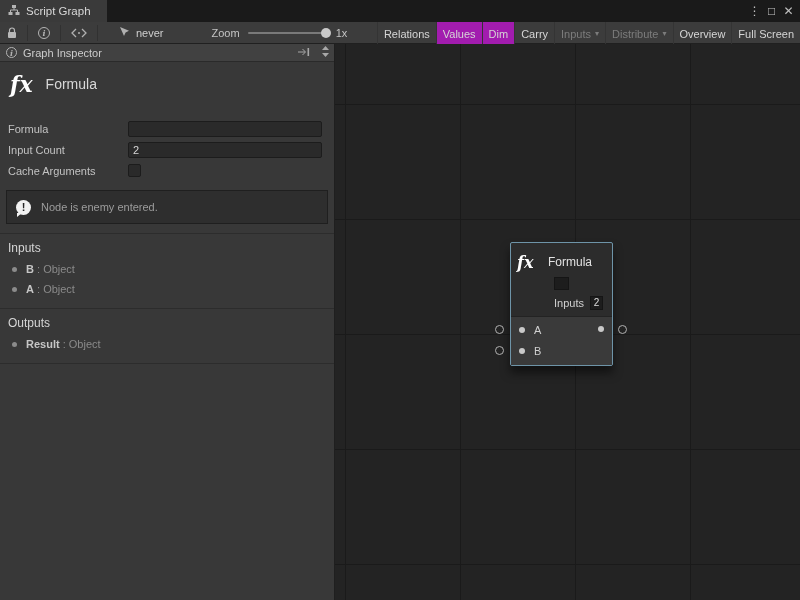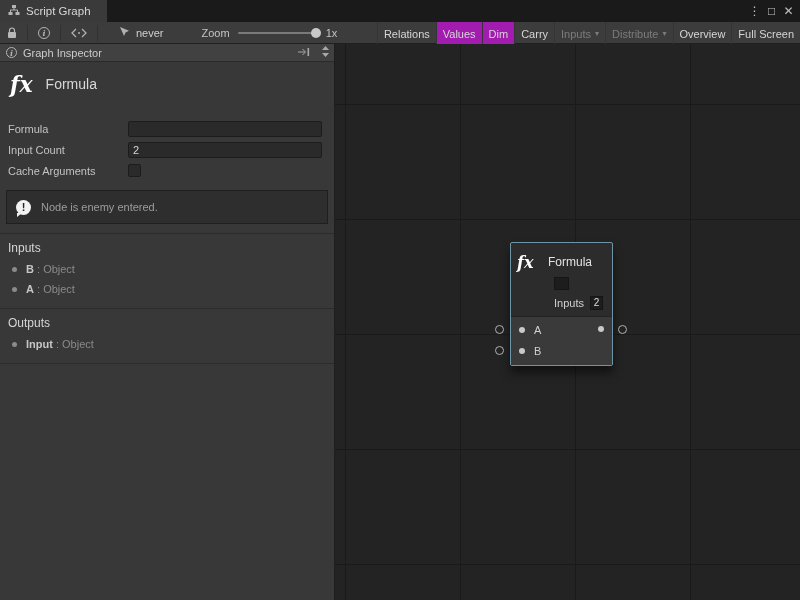--- a/index.html
+++ b/index.html
@@ -12,21 +12,21 @@
   .titlebar-spacer { flex:1; }
   .win-icons { display:flex; align-items:center; padding-right:3px; }
   .win-btn { width:17px; height:18px; display:flex; align-items:center; justify-content:center; color:#c2c2c2; font-size:12px; cursor:default; }
 
   
   .toolbar { position:absolute; left:0; top:22px; width:800px; height:22px; background:#3c3c3c; border-bottom:1px solid #202020; display:flex; align-items:center; }
   .tb-icon { display:flex; align-items:center; justify-content:center; height:22px; padding:0 7px; }
   .tb-sep { width:1px; height:16px; background:#313131; margin:0 3px; }
   .info-circle { width:12px; height:12px; border:1px solid #b4b4b4; border-radius:50%; display:flex; align-items:center; justify-content:center; color:#b4b4b4; font:italic bold 8px "DejaVu Serif", serif; }
   .graph-crumb { display:flex; align-items:center; gap:6px; margin-left:18px; color:#cfcfcf; }
-  .zoom-group { display:flex; align-items:center; gap:8px; margin-left:38px; color:#c4c4c4; }
+  .zoom-group { display:flex; align-items:center; gap:8px; margin-left:48px; color:#c4c4c4; }
   .zoom-track { position:relative; width:80px; height:2px; background:#7a7a7a; border-radius:1px; }
   .zoom-handle { position:absolute; right:-3px; top:-4px; width:10px; height:10px; border-radius:50%; background:#c9c9c9; }
   .tb-buttons { margin-left:auto; display:flex; height:22px; }
   .tb-btn { display:flex; align-items:center; height:22px; padding:12px 6px; color:#d6d6d6; border-left:1px solid #343434; cursor:default; white-space:nowrap; }
   .tb-btn.active { background:#a21caf; }
   .tb-btn.disabled { color:#7c7c7c; }
   .tb-btn.dropdown::after { content:"▾"; font-size:8px; margin-left:4px; color:inherit; }
 
   
   .inspector { position:absolute; left:0; top:44px; width:335px; height:556px; background:#383838; border-right:1px solid #1f1f1f; }
@@ -208,21 +208,21 @@
   <div class="pin-item">
     <span class="pin-dot"></span>
     <span><span class="pin-name">A</span><span class="pin-sep"> : </span><span class="pin-type">Object</span></span>
   </div>
 
   <div class="hr"></div>
   <div class="section-heading">Outputs</div>
 
   <div class="pin-item">
     <span class="pin-dot"></span>
-    <span><span class="pin-name">Input</span><span class="pin-sep"> : </span><span class="pin-type">Object</span></span>
+    <span><span class="pin-name">Result</span><span class="pin-sep"> : </span><span class="pin-type">Object</span></span>
   </div>
 
   <div class="hr"></div>
 </div>
 
 <div class="canvas">
 
   <div class="gnode">
     <div class="gnode-header">
       <div class="gnh-row1">

